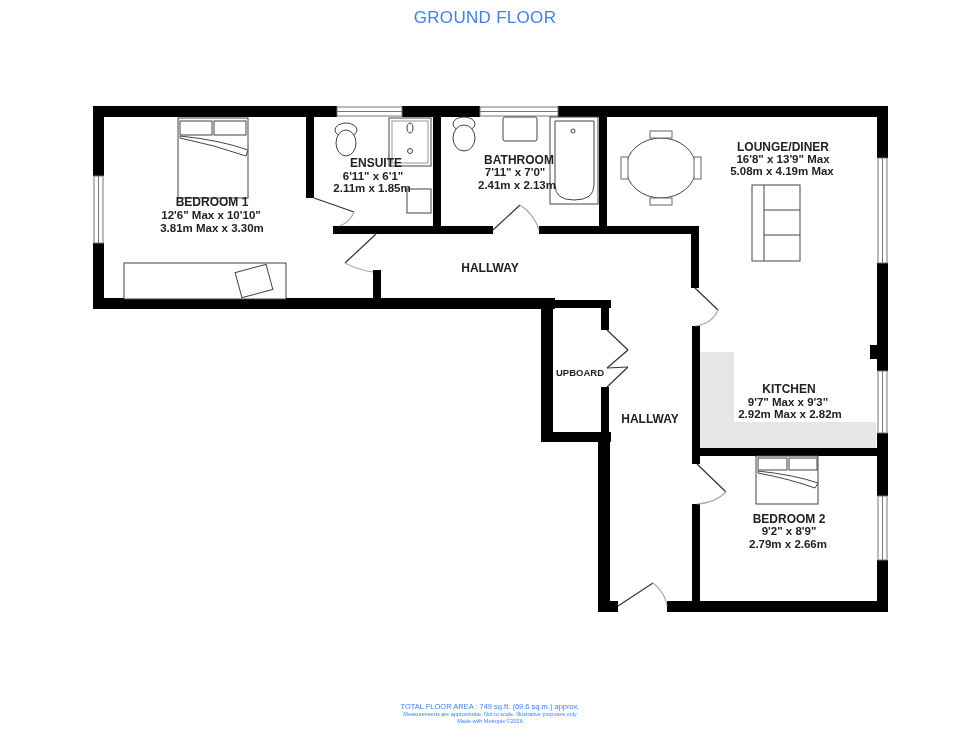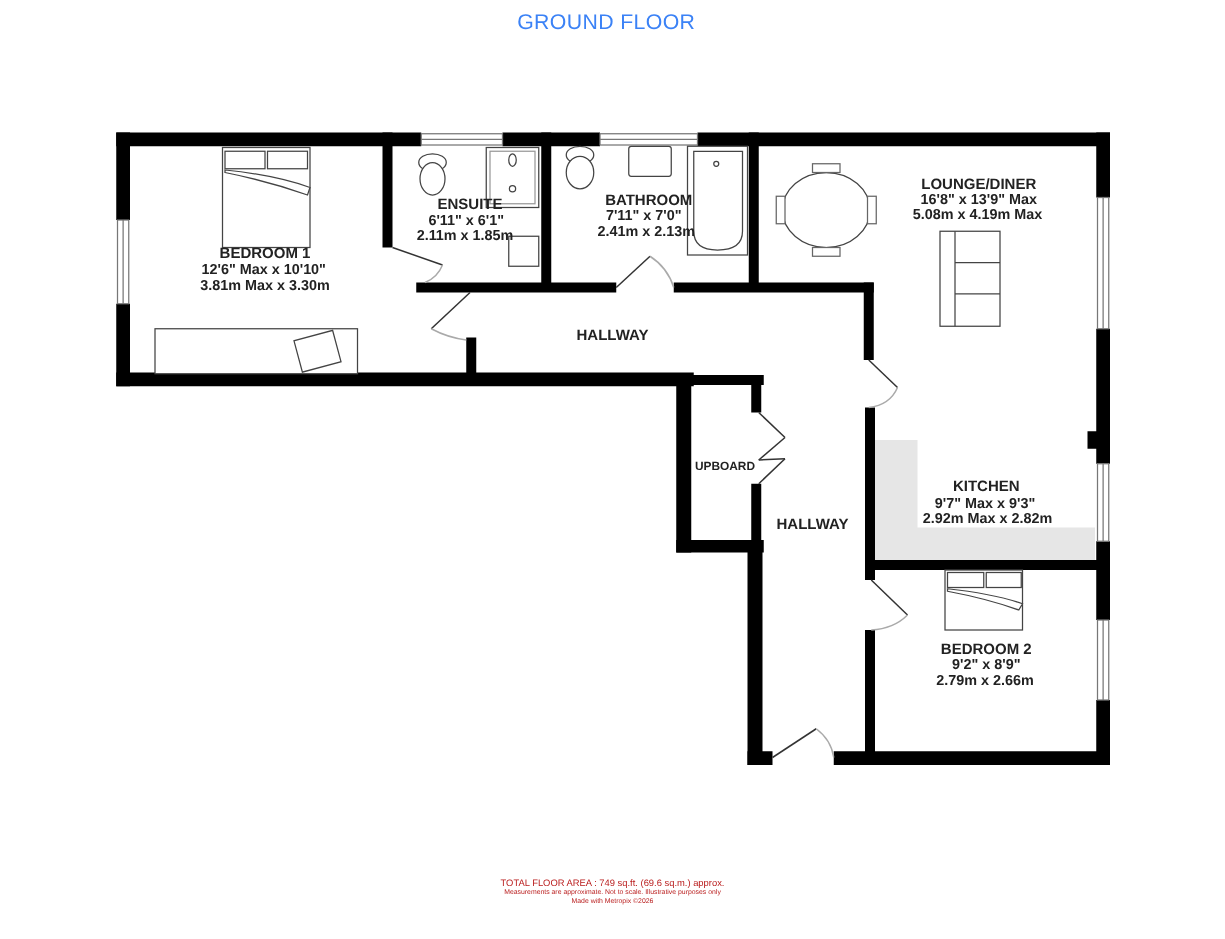--- a/index.html
+++ b/index.html
@@ -2,21 +2,21 @@
 <html><head>
 <meta charset="utf-8">
 <style>
   html, body { margin:0; padding:0; background:#ffffff; }
   body { width:980px; height:751px; position:relative; overflow:hidden; font-family:"Liberation Sans", sans-serif; }
   .header { position:absolute; left:0; top:8px; width:980px; text-align:center; color:#3b82f6; }
   .header .t1 { font-size:17px; line-height:20px; letter-spacing:0.3px; margin-left:-10px; }
   .header .t2 { font-size:17px; line-height:20px; letter-spacing:0.2px; margin-left:40px; }
   svg { position:absolute; left:0; top:0; }
   .lbl { font-family:"Liberation Sans", sans-serif; font-weight:bold; fill:#222; text-anchor:middle; }
-  .footer { position:absolute; left:350px; top:702px; width:280px; text-align:center; color:#b91c1c; }
+  .footer { position:absolute; left:350px; top:702px; width:280px; text-align:center; color:#3b82f6; }
   .footer .f1 { font-size:7.5px; line-height:9px; }
   .footer .f2 { font-size:5.5px; line-height:7px; }
 </style>
 </head>
 <body>
 
 <div class="header">
   <div class="t1">GROUND FLOOR</div>
 </div>
 

